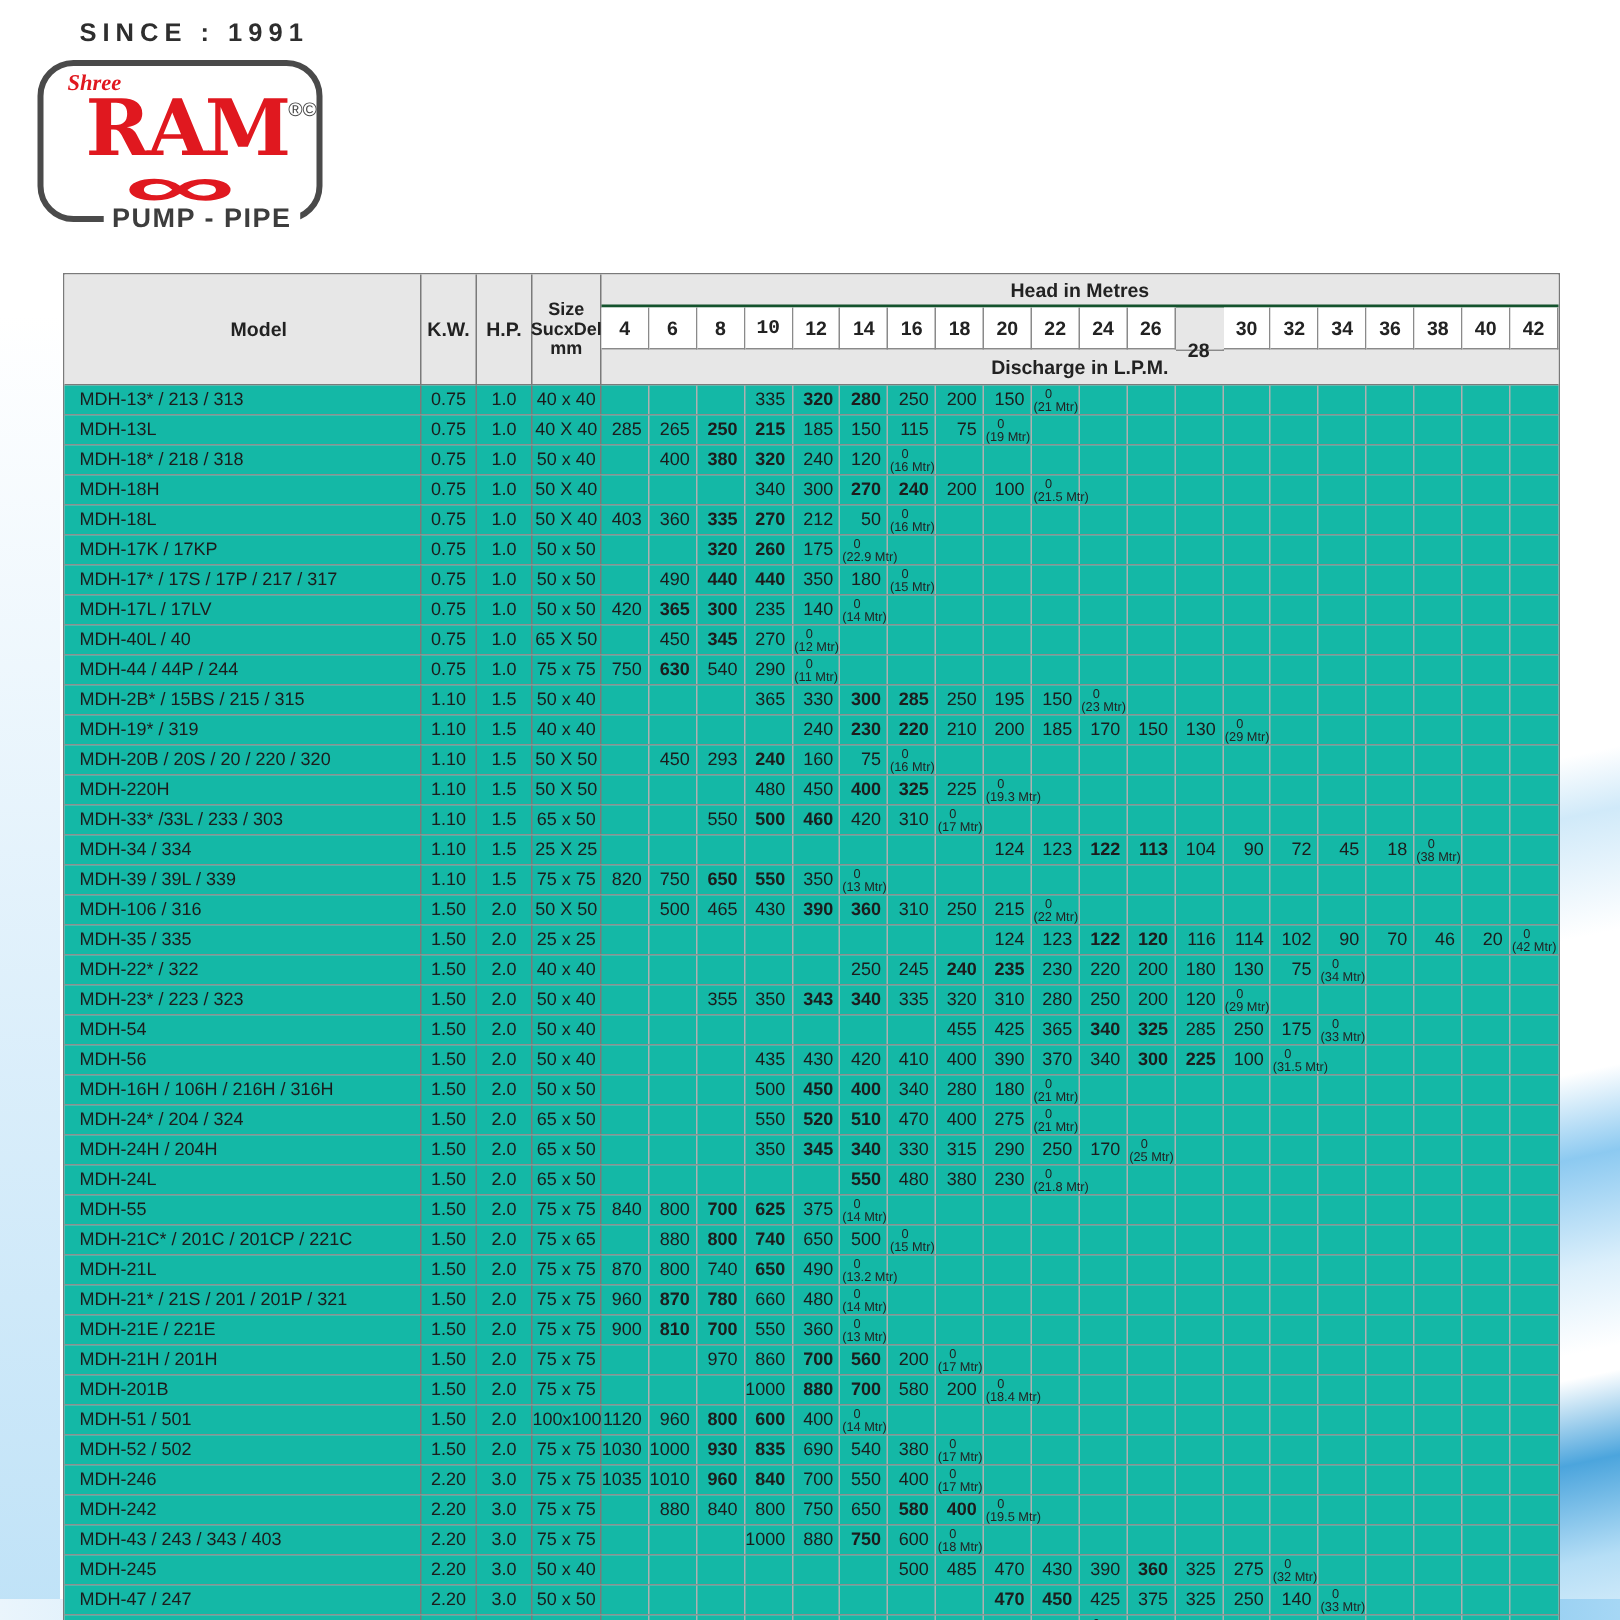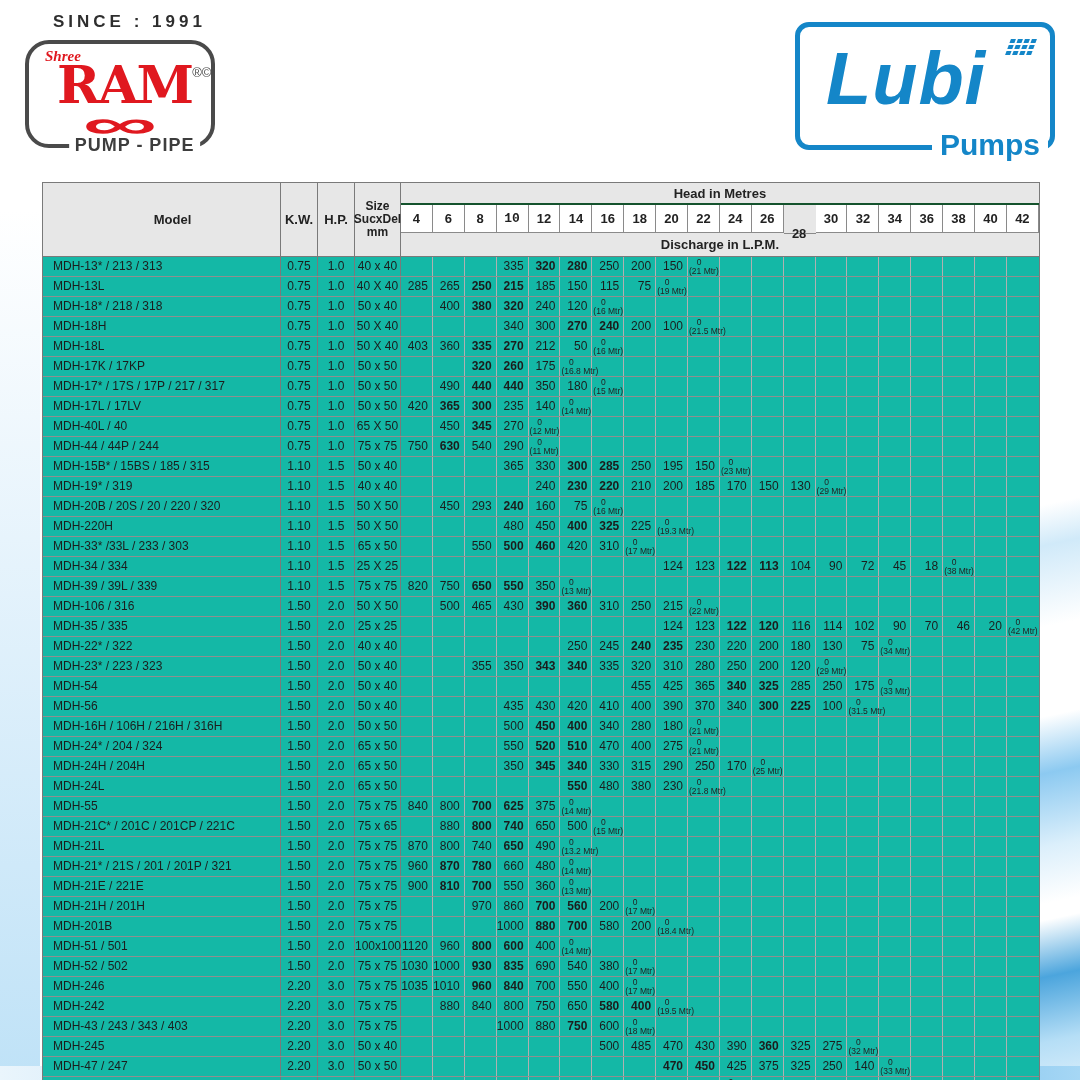--- a/index.html
+++ b/index.html
@@ -70,38 +70,20 @@
   <div class="ram-logo">
     <div class="since">SINCE : 1991</div>
     <div class="ram-box">
       <span class="shree">Shree</span>
       <span class="ram-name"><span>RAM</span><span class="marks">®©</span></span>
       <span class="inf">∞</span>
       <span class="pump-pipe">PUMP - PIPE</span>
     </div>
   </div>
 
-  <div class="lubi">
-    <span class="lubi-name">Lubi</span>
-    <span class="lubi-grid">
-        <i></i>
-        <i></i>
-        <i></i>
-        <i></i>
-        <i></i>
-        <i></i>
-        <i></i>
-        <i></i>
-        <i></i>
-        <i></i>
-        <i></i>
-        <i></i>
-      </span>
-    <span class="lubi-pumps">Pumps</span>
-  </div>
 
   <div class="tbl">
     <div class="thead grid">
       <div class="hc model-h">Model</div>
       <div class="hc kw-h">K.W.</div>
       <div class="hc hp-h">H.P.</div>
       <div class="hc size-h">
         <span>Size</span>
         <span>SucxDel</span>
         <span>mm</span>
@@ -263,21 +245,21 @@
         <div class="grid row">
           <div class="c model">MDH-17K / 17KP</div>
           <div class="c mid">0.75</div>
           <div class="c mid">1.0</div>
           <div class="c mid">50 x 50</div>
           <div class="c val"></div>
           <div class="c val"></div>
           <div class="c val bold">320</div>
           <div class="c val bold">260</div>
           <div class="c val">175</div>
-          <div class="c val cut"><span class="cz">0</span><span class="cm">(16.8 Mtr)</span></div>
+          <div class="c val cut"><span class="cz">0</span><span class="cm">(22.9 Mtr)</span></div>
           <div class="c val"></div>
           <div class="c val"></div>
           <div class="c val"></div>
           <div class="c val"></div>
           <div class="c val"></div>
           <div class="c val"></div>
           <div class="c val"></div>
           <div class="c val"></div>
           <div class="c val"></div>
           <div class="c val"></div>
@@ -384,21 +366,21 @@
           <div class="c val"></div>
           <div class="c val"></div>
           <div class="c val"></div>
           <div class="c val"></div>
           <div class="c val"></div>
           <div class="c val"></div>
           <div class="c val"></div>
           <div class="c val"></div>
         </div>
         <div class="grid row">
-          <div class="c model">MDH-15B* / 15BS / 185 / 315</div>
+          <div class="c model">MDH-2B* / 15BS / 215 / 315</div>
           <div class="c mid">1.10</div>
           <div class="c mid">1.5</div>
           <div class="c mid">50 x 40</div>
           <div class="c val"></div>
           <div class="c val"></div>
           <div class="c val"></div>
           <div class="c val">365</div>
           <div class="c val">330</div>
           <div class="c val bold">300</div>
           <div class="c val bold">285</div>

